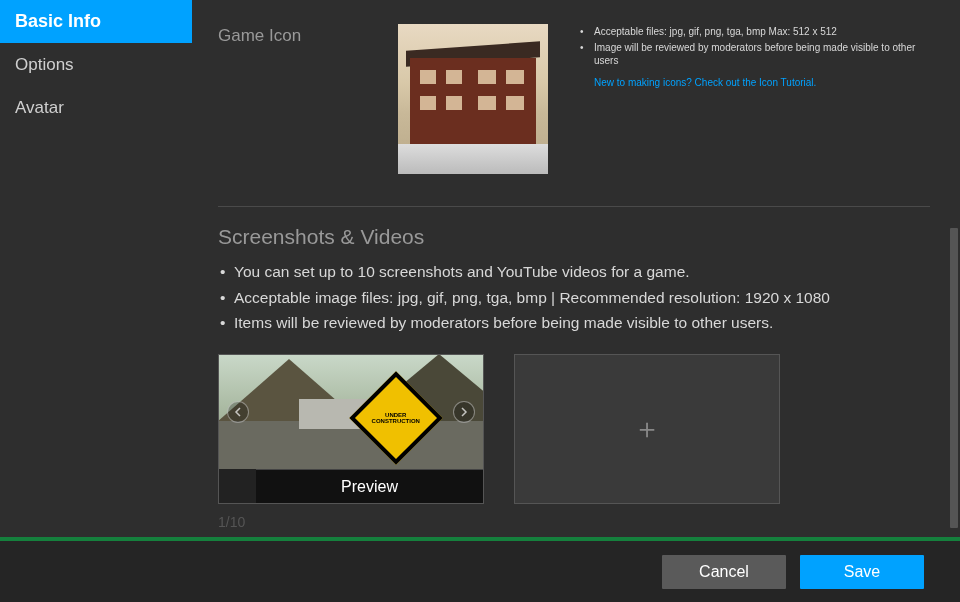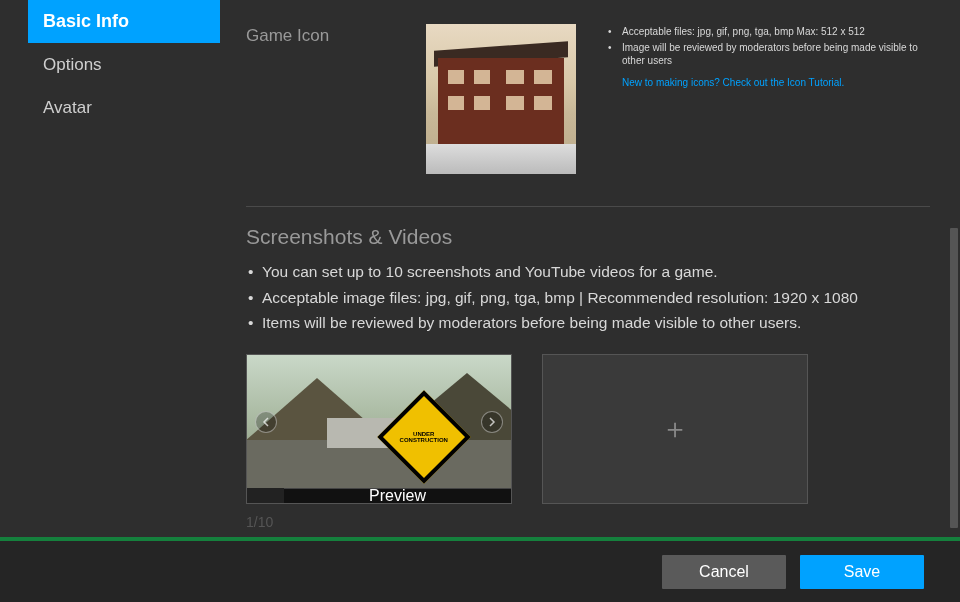--- a/index.html
+++ b/index.html
@@ -1,18 +1,18 @@
 <!DOCTYPE html>
 <html><head>
 <meta charset="utf-8">
 <style>
   * { box-sizing: border-box; margin: 0; padding: 0; }
   html, body { width: 960px; height: 602px; overflow: hidden; font-family: "Segoe UI", Arial, sans-serif; background: #2e2e2e; color: #cfcfcf; }
   .root { display: flex; width: 100%; height: 100%; flex-direction: column; }
-  .body-area { display: flex; flex: 1; min-height: 0; padding-left: 28px; }
+  .body-area { display: flex; flex: 1; min-height: 0; }
   .sidebar { width: 192px; background: #2e2e2e; flex-shrink: 0; }
   .sidebar-item { height: 43px; display: flex; align-items: center; padding-left: 15px; font-size: 17px; color: #cfcfcf; cursor: pointer; }
   .sidebar-item.active { background: #00a2ff; color: #fff; font-weight: 600; font-size: 18px; }
   .content-wrap { flex: 1; position: relative; background: #2e2e2e; display: flex; }
   .content { flex: 1; overflow-y: auto; padding: 0 18px 0 26px; }
   .scrollbar-track { width: 12px; background: #2e2e2e; display:flex; flex-direction:column; }
   .scrollbar-thumb { background: #555; width: 8px; margin-left:2px; height: 300px; margin-top: 228px; border-radius:1px; }
 
   .section-row { display: flex; padding-top: 24px; }
   .label-col { width: 180px; flex-shrink: 0; color: #999; font-size: 17px; padding-top: 2px; }
@@ -25,21 +25,21 @@
   .divider { border: none; border-top: 1px solid #4a4a4a; margin: 32px 0 0 0; }
 
   .section-title { color: #999; font-size: 21px; margin-top: 18px; }
   .bullets { margin-top: 10px; font-size: 15.5px; color: #d8d8d8; }
   .bullets li { position: relative; list-style:none; padding: 2px 0 2px 16px; line-height: 1.4; }
   .bullets li::before { content: "•"; position: absolute; left: 2px; top: 2px; }
 
   .media-row { display: flex; gap: 30px; margin-top: 18px; }
   .media-thumb { width: 266px; height: 150px; border: 1px solid #555; position: relative; background: #222; display:flex; flex-direction:column; }
   .thumb-img { flex:1; position:relative; overflow:hidden; }
-  .thumb-caption { height: 15px; background: rgba(0,0,0,0.5); color: #fff; font-size: 16px; display:flex; align-items:center; justify-content:center; border-top:1px solid #444;margin-left:37px;}
+  .thumb-caption { height: 34px; background: rgba(0,0,0,0.5); color: #fff; font-size: 16px; display:flex; align-items:center; justify-content:center; border-top:1px solid #444;margin-left:37px;}
   .nav-arrow { position: absolute; top: 50%; transform: translateY(-50%); width: 22px; height: 22px; border-radius: 50%; border: 1px solid rgba(255,255,255,0.4); display:flex; align-items:center; justify-content:center; color: rgba(255,255,255,0.6); font-size: 11px; cursor:pointer; background: rgba(0,0,0,0.25); z-index:5;}
   .nav-left { left: 8px; }
   .nav-right { right: 8px; }
   .add-thumb { width: 266px; height: 150px; border: 1px solid #555; background: #3a3a3a; display:flex; align-items:center; justify-content:center; cursor:pointer; }
   .add-thumb .plus { font-size: 28px; color: #888; font-weight: 300; }
   .counter { margin-top: 10px; font-size: 14px; color: #555; }
 
   .footer { height: 65px; background: #252525; display:flex; align-items:center; justify-content:flex-end; padding: 0 36px; gap: 14px; border-top:4px solid #15803d;}
   .btn { width: 124px; height: 34px; border: none; font-size: 16px; color: #fff; cursor:pointer; display:flex; align-items:center; justify-content:center; border-radius:1px;}
   .btn-cancel { background: #5a5a5a; }

